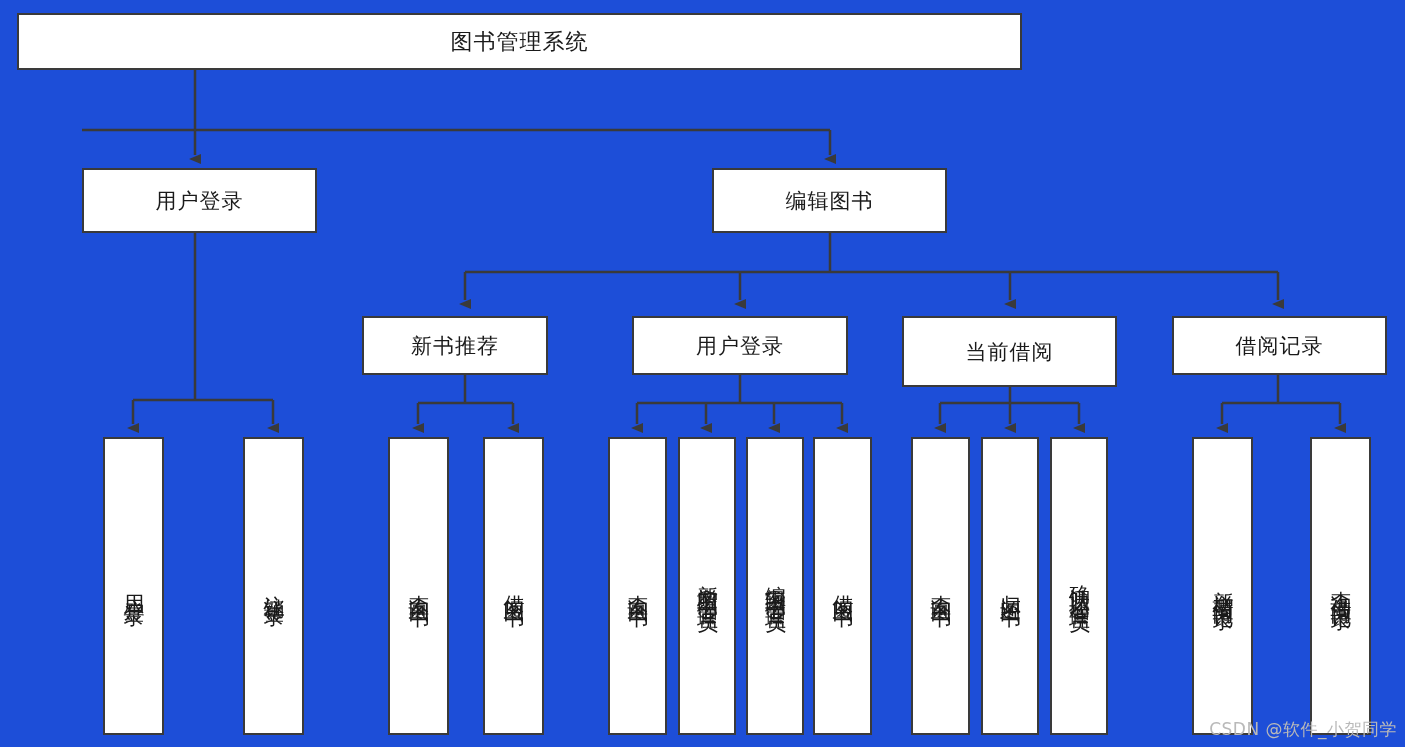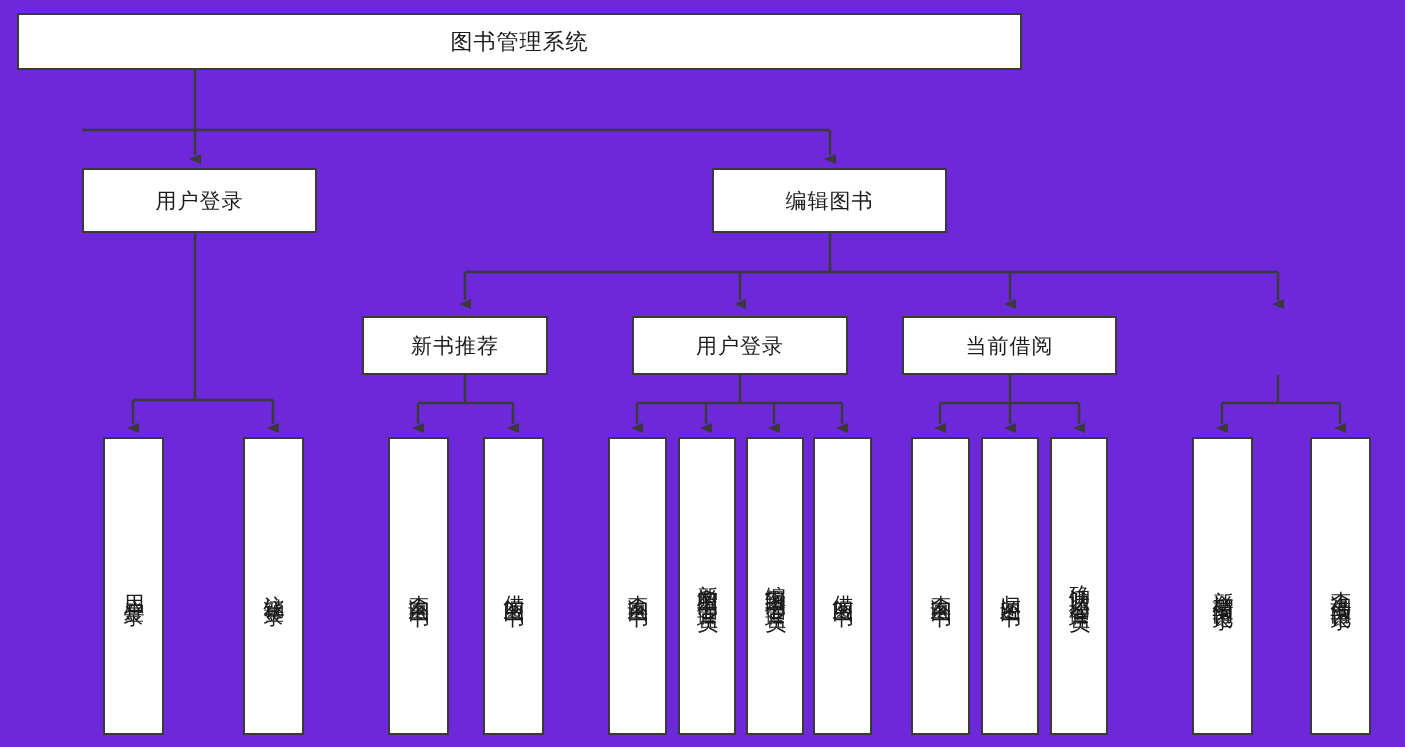--- a/index.html
+++ b/index.html
@@ -7,21 +7,21 @@
     padding: 0;
     background: #ffffff;
   }
   body {
     font-family: "DejaVu Sans", "Liberation Sans", sans-serif;
   }
   #canvas {
     position: relative;
     width: 1405px;
     height: 747px;
-    background: #6d28d9;
+    background: #1d4ed8;
     overflow: hidden;
   }
   svg.wires {
     position: absolute;
     left: 0;
     top: 0;
     width: 1405px;
     height: 747px;
     pointer-events: none;
   }
@@ -133,22 +133,25 @@
   <div class="node h" style="left:712px; top:168px; width:235px; height:65px;">
     <span>编辑图书</span>
   </div>
 
   <div class="node h" style="left:362px; top:316px; width:186px; height:59px;justify-content:center;">
     <span>新书推荐</span>
   </div>
   <div class="node h" style="left:632px; top:316px; width:216px; height:59px;">
     <span>用户登录</span>
   </div>
-  <div class="node h" style="left:902px; top:316px; width:215px; height:59px;">
+  <div class="node h" style="left:902px; top:316px; width:215px; height:71px;">
     <span>当前借阅</span>
+  </div>
+  <div class="node h" style="left:1172px; top:316px; width:215px; height:59px;">
+    <span>借阅记录</span>
   </div>
 
   <div class="node v" style="left:103px; top:437px; width:61px; height:298px;">
     <span class="vtext">用户登录</span>
   </div>
   <div class="node v" style="left:243px; top:437px; width:61px; height:298px;">
     <span class="vtext">注销登录</span>
   </div>
 
   <div class="node v" style="left:388px; top:437px; width:61px; height:298px;">
@@ -181,14 +184,15 @@
     <span class="vtext">确认归还（管理员）</span>
   </div>
 
   <div class="node v" style="left:1192px; top:437px; width:61px; height:298px;">
     <span class="vtext">新增借阅记录</span>
   </div>
   <div class="node v" style="left:1310px; top:437px; width:61px; height:298px;">
     <span class="vtext">查询借阅记录</span>
   </div>
 
+  <div class="watermark">CSDN @软件_小贺同学</div>
 
 </div>
 
 </body></html>

